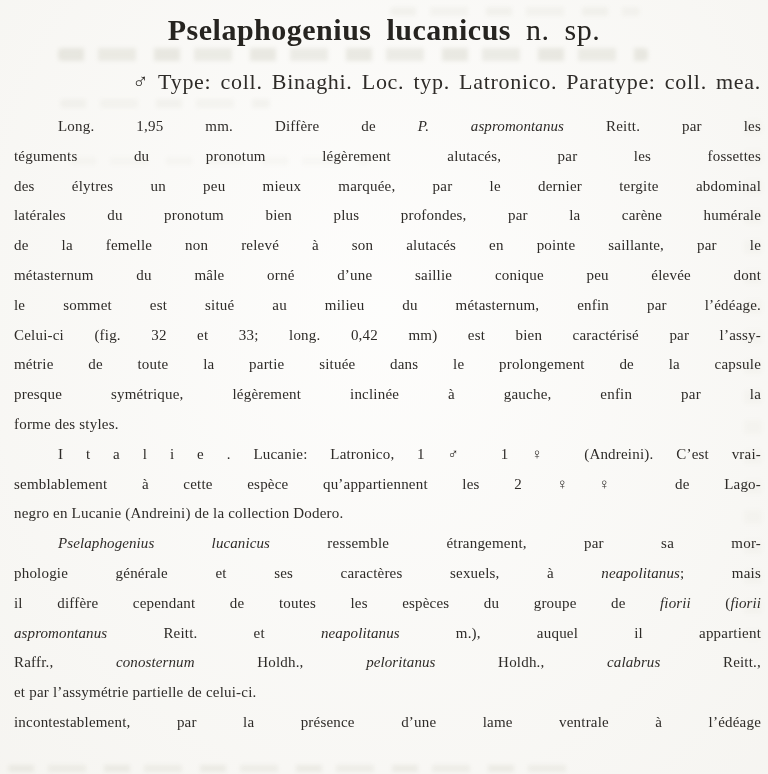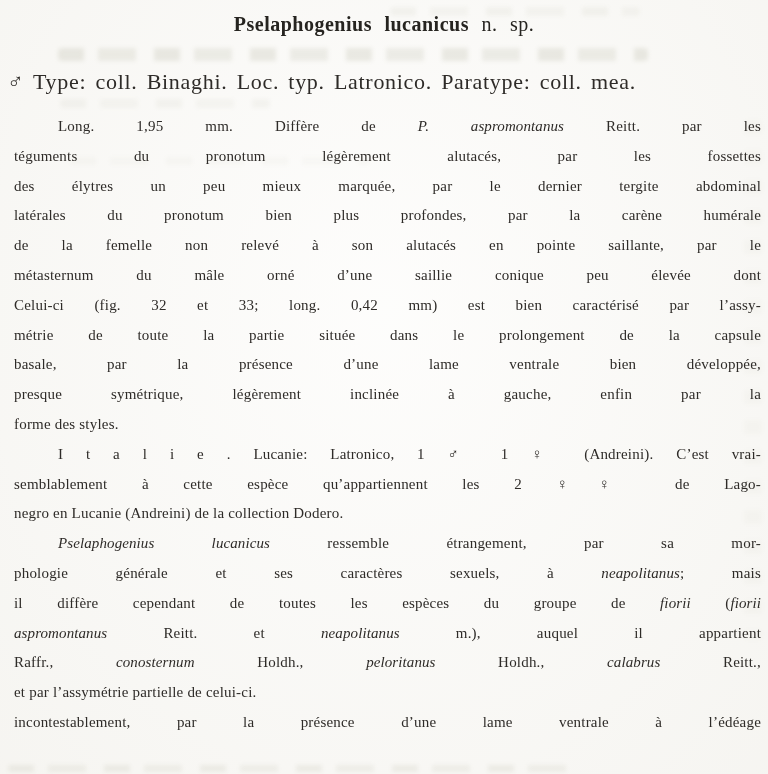--- a/index.html
+++ b/index.html
@@ -27,29 +27,29 @@
   .g3{top:99px;left:60px;width:210px;height:9px;opacity:.13;}
   .g4{top:765px;left:8px;width:560px;height:7px;opacity:.22;}
   .g5{top:120px;left:744px;width:18px;height:520px;opacity:.07;
       background:repeating-linear-gradient(180deg,
       rgba(148,148,120,.5) 0 14px, rgba(148,148,120,0) 14px 30px);}
   .g6{top:157px;left:70px;width:300px;height:8px;opacity:.08;}
 
   .title{
     position:absolute;top:13px;left:0;right:0;
     margin:0;text-align:center;
-    font-size:20px;font-weight:normal;
+    font-size:30px;font-weight:normal;
     letter-spacing:.5px;word-spacing:7px;
     color:#262420;
   }
   .title b{font-weight:bold;}
   .type-line{
     position:absolute;top:68px;left:7px;right:7px;
     margin:0;font-size:22px;line-height:28px;
-    letter-spacing:.7px;word-spacing:3px;
+    letter-spacing:.7px;word-spacing:3px;text-align:right;
   }
   .body{
     position:absolute;top:112px;left:14px;right:7px;
     font-size:15px;line-height:29.8px;
   }
   .line{
     text-align:justify;
     text-align-last:justify;
     letter-spacing:.2px;
   }
@@ -73,23 +73,23 @@
 
   <p class="type-line">♂ Type: coll. Binaghi. Loc. typ. Latronico. Paratype: coll. mea.</p>
 
   <div class="body" id="body">
       <div class="line para-first"><span>Long. 1,95 mm. Diffère de </span><em>P. aspromontanus</em><span> Reitt. par les</span></div>
       <div class="line"><span>téguments du pronotum légèrement alutacés, par les fossettes</span></div>
       <div class="line"><span>des élytres un peu mieux marquée, par le dernier tergite abdominal</span></div>
       <div class="line"><span>latérales du pronotum bien plus profondes, par la carène humérale</span></div>
       <div class="line"><span>de la femelle non relevé à son alutacés en pointe saillante, par le</span></div>
       <div class="line"><span>métasternum du mâle orné d’une saillie conique peu élevée dont</span></div>
+      <div class="line"><span>le sommet est situé au milieu du métasternum, enfin par l’édéage.</span></div>
       <div class="line"><span>Celui-ci (fig. 32 et 33; long. 0,42 mm) est bien caractérisé par l’assy-</span></div>
       <div class="line"><span>métrie de toute la partie située dans le prolongement de la capsule</span></div>
-      <div class="line"><span>basale, par la présence d’une lame ventrale bien développée,</span></div>
       <div class="line"><span>presque symétrique, légèrement inclinée à gauche, enfin par la</span></div>
       <div class="line para-last"><span>forme des styles.</span></div>
       <div class="line para-first"><span>I t a l i e .  Lucanie: Latronico, 1 ♂ 1 ♀ (Andreini). C’est vrai-</span></div>
       <div class="line"><span>semblablement à cette espèce qu’appartiennent les 2 ♀♀ de Lago-</span></div>
       <div class="line para-last"><span>negro en Lucanie (Andreini) de la collection Dodero.</span></div>
       <div class="line para-first"><em>Pselaphogenius lucanicus</em><span> ressemble étrangement, par sa mor-</span></div>
       <div class="line"><span>phologie générale et ses caractères sexuels, à </span><em>neapolitanus</em><span>; mais</span></div>
       <div class="line"><span>il diffère cependant de toutes les espèces du groupe de </span><em>fiorii</em><span> (</span><em>fiorii</em></div>
       <div class="line"><em>aspromontanus</em><span> Reitt. et </span><em>neapolitanus</em><span> m.), auquel il appartient</span></div>
       <div class="line"><span>Raffr., </span><em>conosternum</em><span> Holdh., </span><em>peloritanus</em><span> Holdh., </span><em>calabrus</em><span> Reitt.,</span></div>

